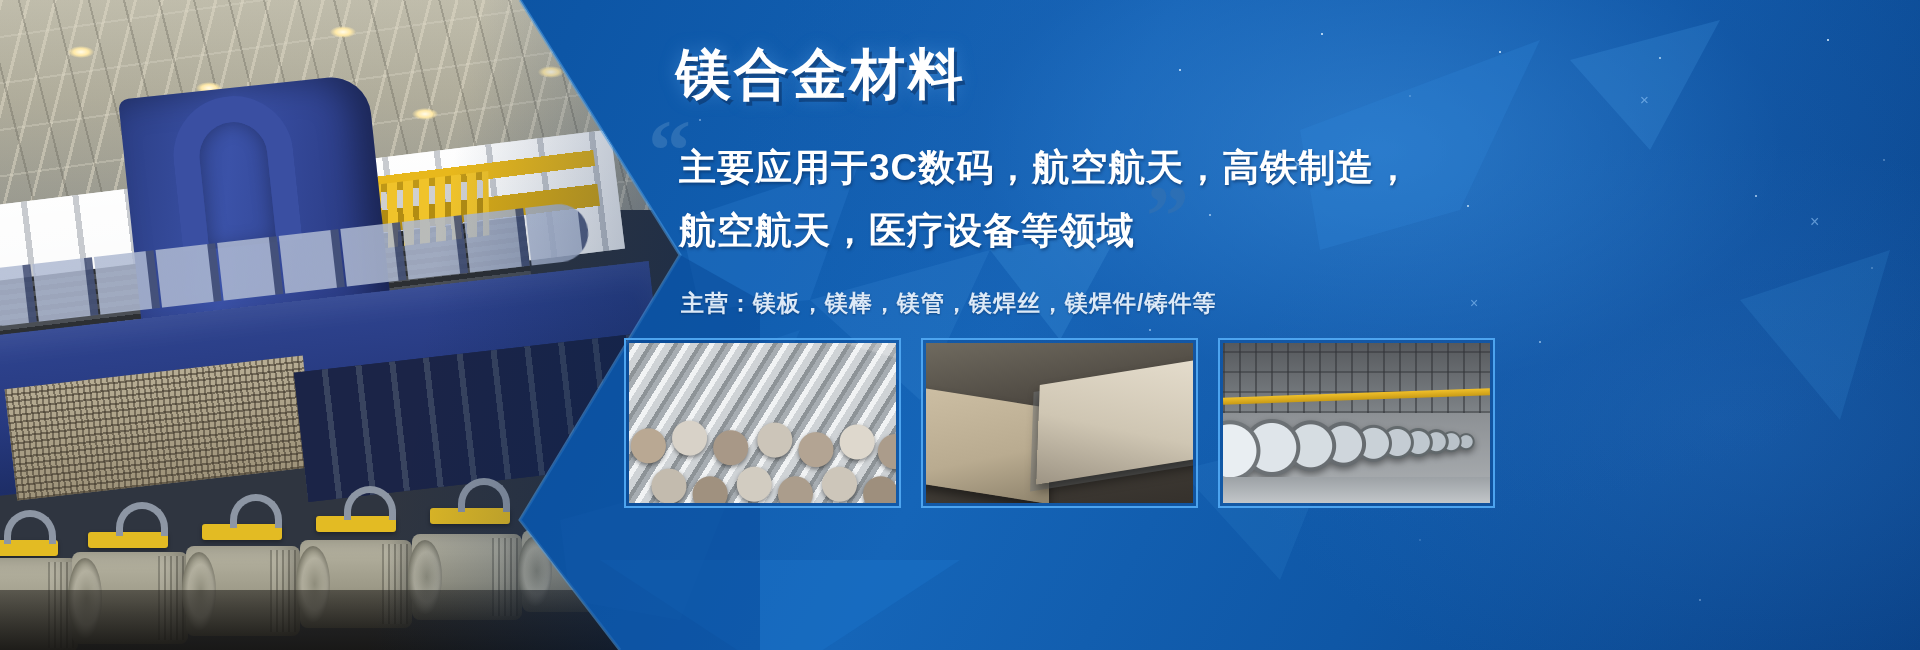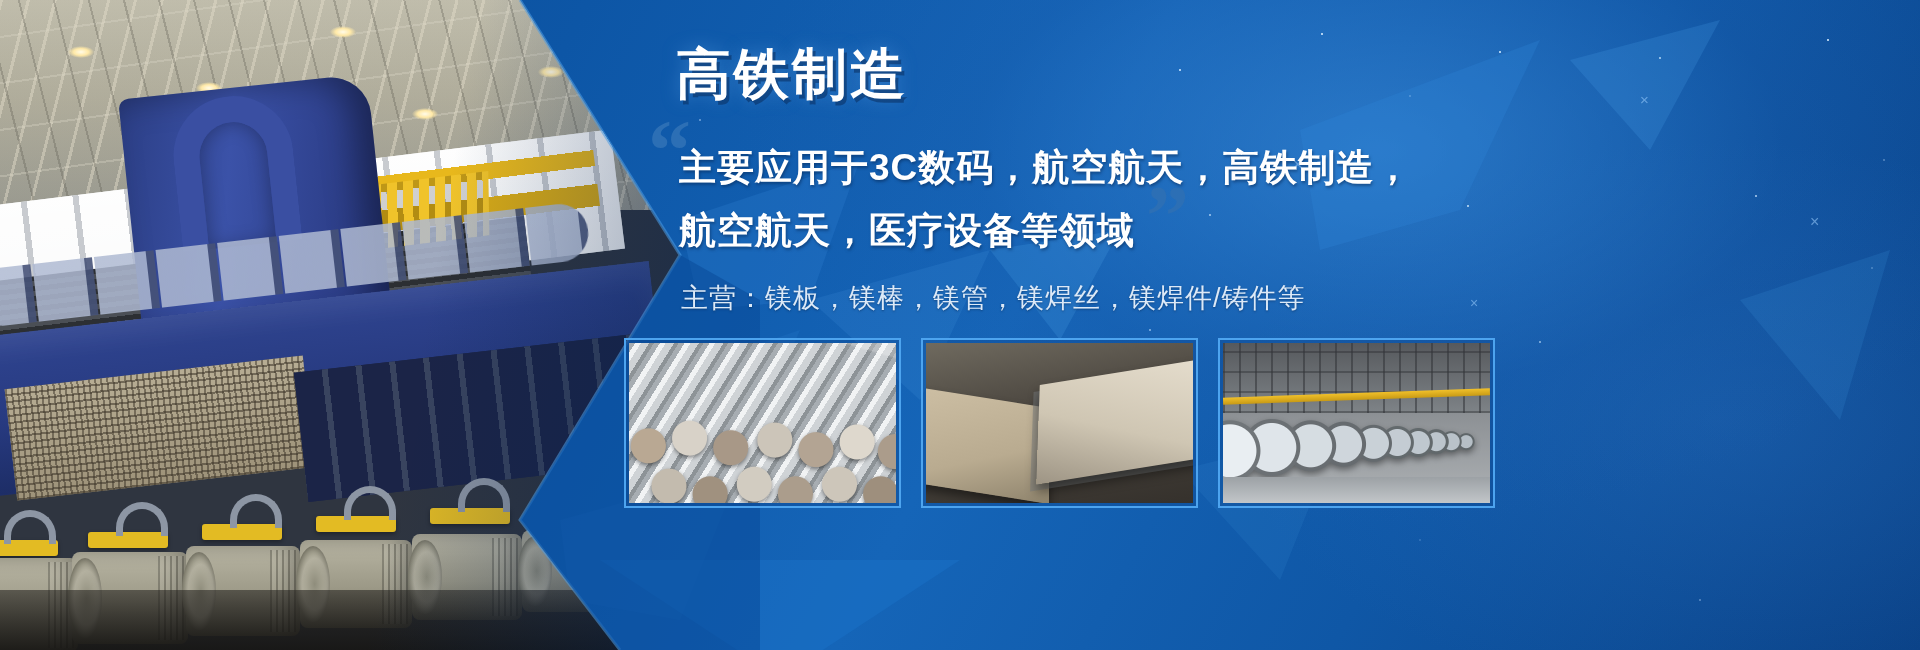--- a/index.html
+++ b/index.html
@@ -228,23 +228,24 @@
 
   .desc {
     position:absolute; left:679px; top:136px; width:760px;
     font-size:37px; font-weight:bold; color:#ffffff;
     line-height:63px; letter-spacing:1px;
     text-shadow:1px 2px 3px rgba(6,36,78,.5);
   }
   .desc div { white-space:nowrap; }
 
   .subtitle {
-    position:absolute; left:681px; top:280px;
-    font-size:27px; color:#dce9f7; letter-spacing:1px;
+    position:absolute; left:681px; top:288px;
+    font-size:23px; color:#dce9f7; letter-spacing:1px;
     text-shadow:0 1px 2px rgba(6,36,78,.5);
+    font-weight:bold;
   }
 
   
   .thumbs { position:absolute; left:624px; top:338px; display:flex; gap:20px; }
   .thumb {
     width:277px; height:170px;
     border:2px solid #4da4ef;
     padding:3px;
     background:rgba(12,70,140,.35);
   }
@@ -402,21 +403,21 @@
       <div class="photo-shade"></div>
     </div>
   </div>
 
   <svg class="chevron-edge" viewBox="0 0 760 650">
     <polyline points="520,0 680,255 520,520 620,650" fill="none" stroke="#4a9ae4" stroke-opacity="0.55" stroke-width="3"></polyline>
     <polygon points="680,255 520,520 620,650 760,650 760,300" fill="#0a4b99" opacity="0.55"></polygon>
   </svg>
 
   <div class="content">
-    <div class="title">高铁制造</div>
+    <div class="title">镁合金材料</div>
 
     <div class="quote-open">“</div>
     <div class="quote-close">”</div>
 
     <div class="desc">
       <div>主要应用于3C数码，航空航天，高铁制造，</div>
       <div>航空航天，医疗设备等领域</div>
     </div>
 
     <div class="subtitle">主营：镁板，镁棒，镁管，镁焊丝，镁焊件/铸件等</div>

